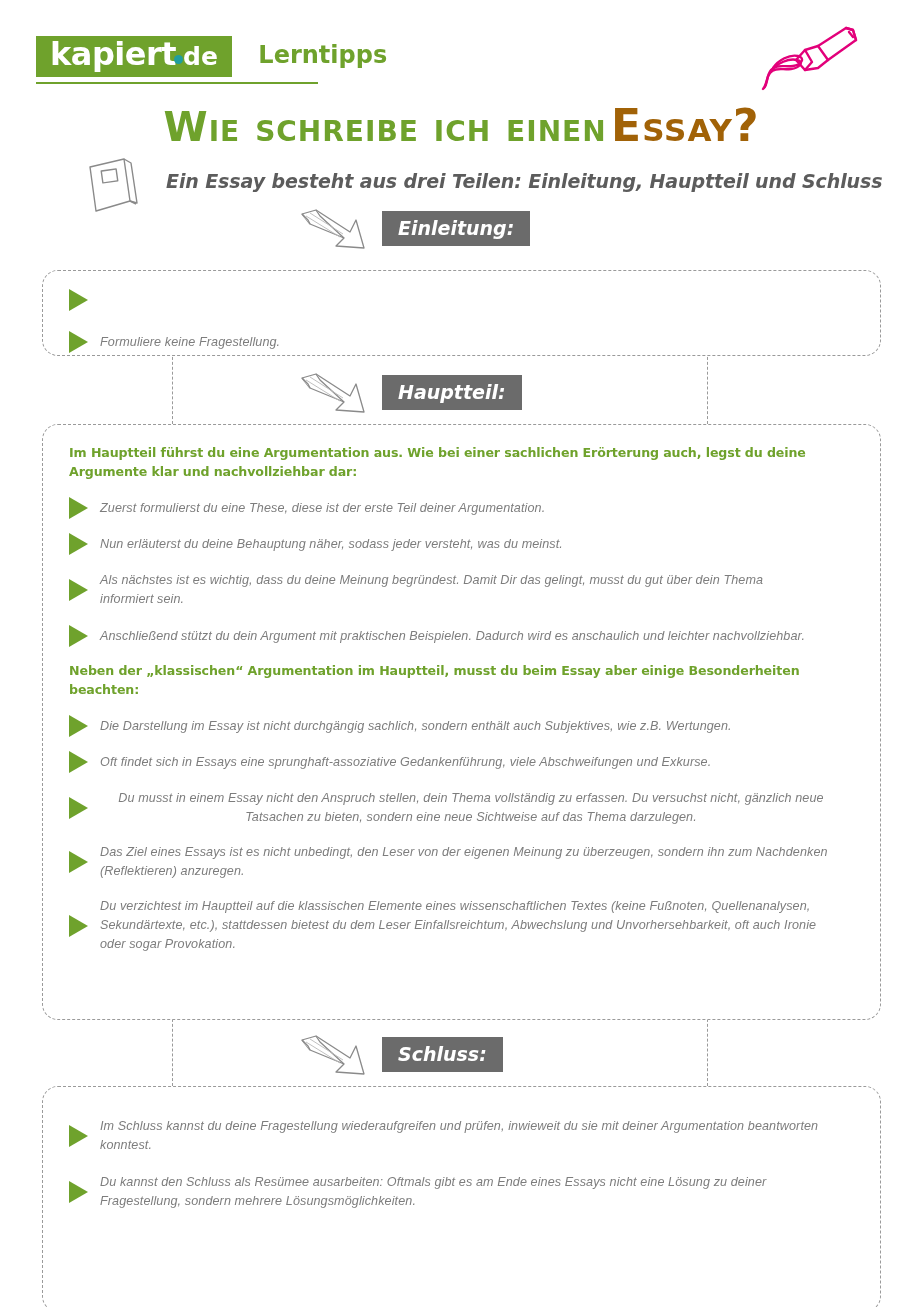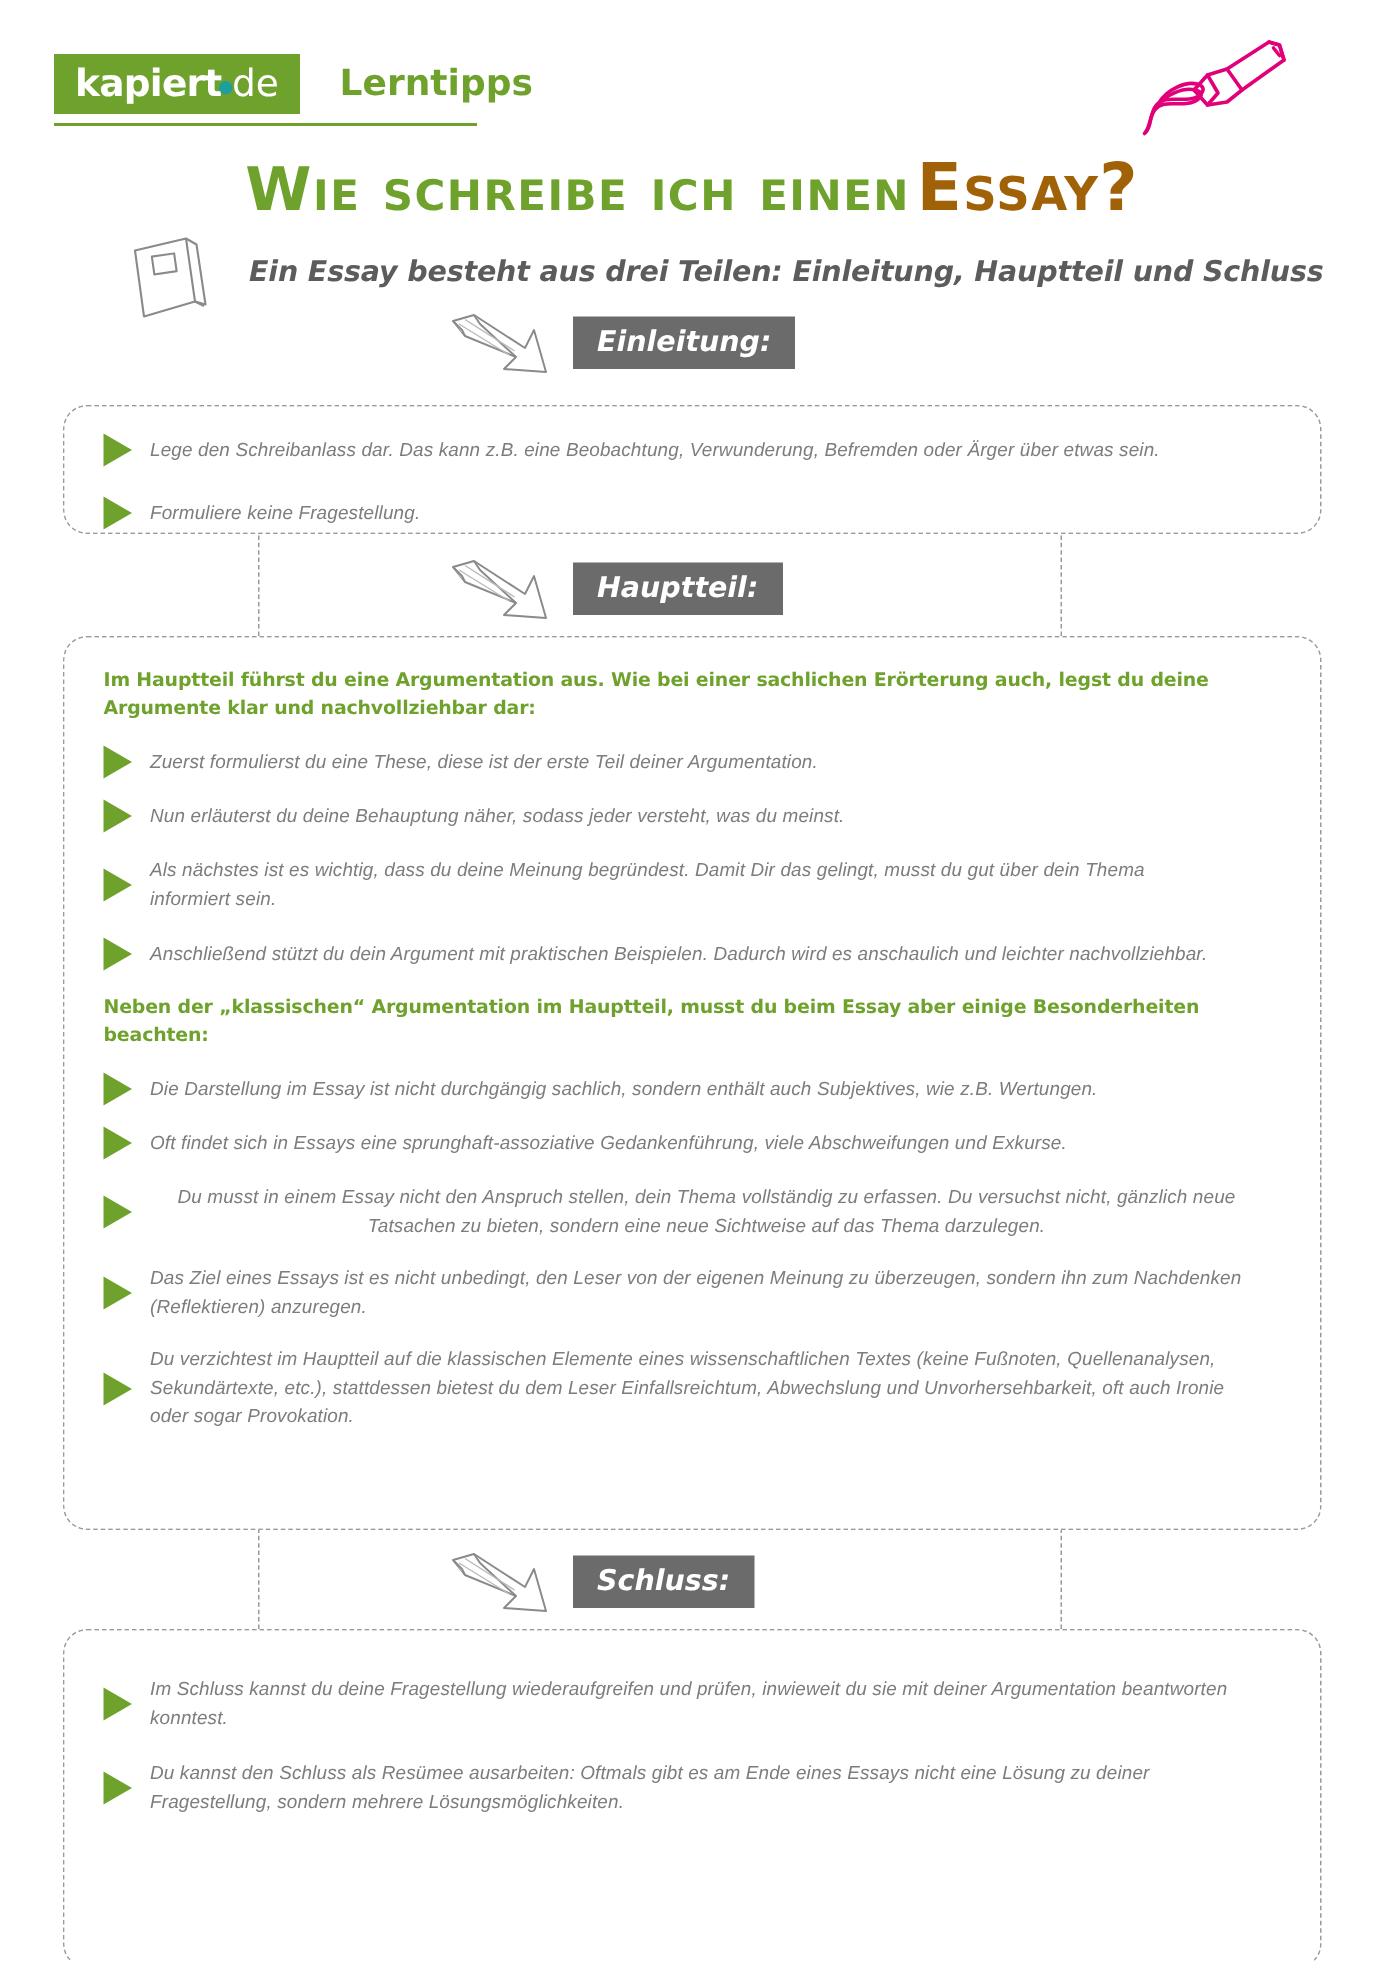--- a/index.html
+++ b/index.html
@@ -24,42 +24,42 @@
     height: 50px;
   }
   .logo-block {
     display: inline-block;
     background: #6fa22c;
     padding: 5px 14px 6px 14px;
     vertical-align: top;
   }
   .logo-text {
     font-family: "DejaVu Sans", sans-serif;
-    font-size: 25px;
+    font-size: 32px;
     font-weight: bold;
     color: #ffffff;
     letter-spacing: -0.5px;
     line-height: 27px;
     display: inline-block;
     position: relative;
   }
   .logo-dot {
     display: inline-block;
     width: 9px;
     height: 9px;
     border-radius: 50%;
     background: #1f9e9e;
     margin: 0 0px 0 -2px;
     position: relative;
     top: -1px;
   }
   .logo-suffix {
     font-family: "DejaVu Sans", sans-serif;
     font-size: 25px;
-    font-weight: normal;
+    font-weight: bold;
     color: #ffffff;
   }
   .lerntipps {
     display: inline-block;
     font-family: "DejaVu Sans", sans-serif;
     font-size: 24px;
     font-weight: bold;
     color: #6fa22c;
     margin-left: 22px;
     vertical-align: top;
@@ -261,21 +261,20 @@
           <path d="M12 5 L45 26"></path>
       </g>
     </svg>
   </div>
   <div class="sec-label">Einleitung:</div>
 </div>
 
 <div class="panel" style="top:270px; height:86px; padding-top:14px;">
   <div class="bullet-row" style="height:30px;">
     <span class="bullet-tri"></span>
-    <span class="bullet-text">Lege den Schreibanlass dar. Das kann z.B. eine Beobachtung, Verwunderung, Befremden oder Ärger über etwas sein.</span>
   </div>
   <div class="bullet-row" style="height:30px; margin-top:12px;">
     <span class="bullet-tri"></span>
     <span class="bullet-text">Formuliere keine Fragestellung.</span>
   </div>
 </div>
 
 <div class="sec-head" style="left:298px; top:372px; width:300px;">
   <div class="arrow-icon">
     <svg width="72" height="46" viewBox="0 0 72 46">

